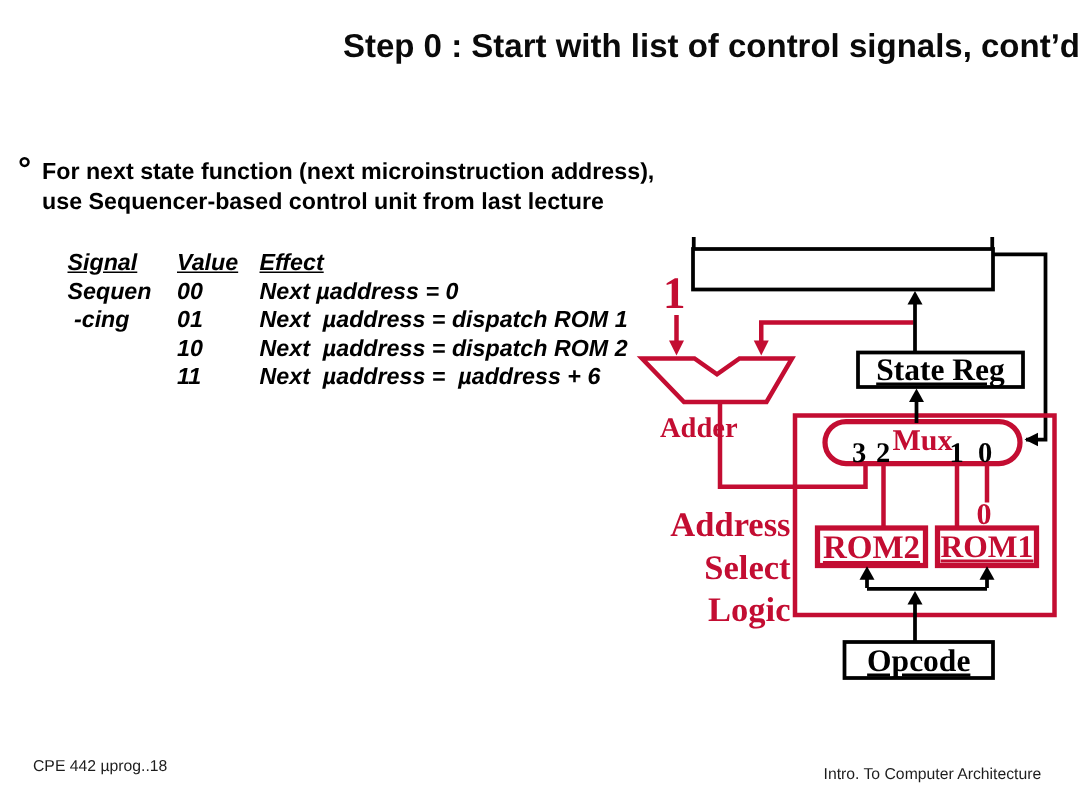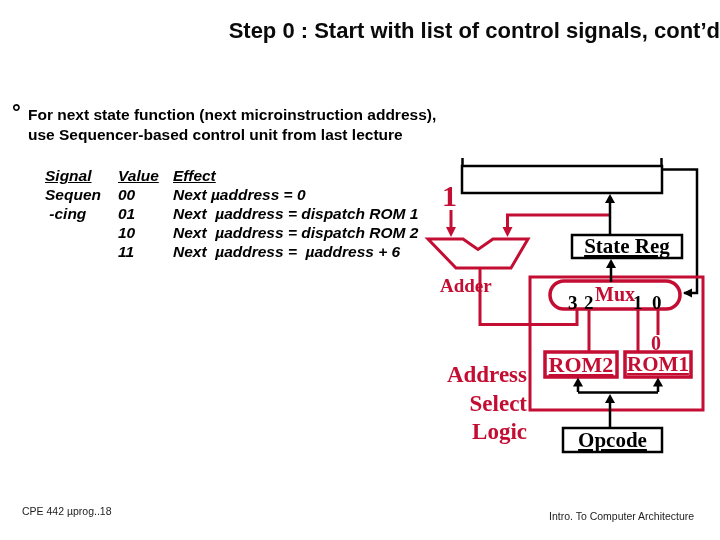--- a/index.html
+++ b/index.html
@@ -126,21 +126,21 @@
     <div class="abs dlbl boxlbl und" style="left:572px;top:234px;width:110px;height:24px;font-size:21px;">State Reg</div>
     <div class="abs dlbl red" style="left:595px;top:283px;font-size:20px;">Mux</div>
     <div class="abs dlbl" style="left:568px;top:292px;font-size:19px;">3</div>
     <div class="abs dlbl" style="left:584px;top:292px;font-size:19px;">2</div>
     <div class="abs dlbl" style="left:633px;top:292px;font-size:19px;">1</div>
     <div class="abs dlbl" style="left:652px;top:292px;font-size:19px;">0</div>
     <div class="abs dlbl red" style="left:651px;top:332px;font-size:20px;">0</div>
     <div class="abs dlbl red boxlbl und" style="left:545px;top:352px;width:72px;height:25px;font-size:22px;">ROM2</div>
     <div class="abs dlbl red boxlbl und" style="left:625px;top:352px;width:66px;height:25px;font-size:21px;">ROM1</div>
     <div class="abs dlbl boxlbl und" style="left:563px;top:429px;width:99px;height:23px;font-size:21px;border-radius:11px;">Opcode</div>
-    <div class="abs dlbl red" style="left:418px;top:361px;width:109px;text-align:right;font-size:23px;line-height:28.5px;">
+    <div class="abs dlbl red" style="left:418px;top:336px;width:109px;text-align:right;font-size:23px;line-height:28.5px;">
       <div>Address</div>
       <div>Select</div>
       <div>Logic</div>
     </div>
   </div>
 
   <div class="abs footer" style="left:22px;top:505px;">CPE 442  µprog..18</div>
   <div class="abs footer" style="left:549px;top:510px;">Intro. To Computer Architecture</div>
 
 </div>

